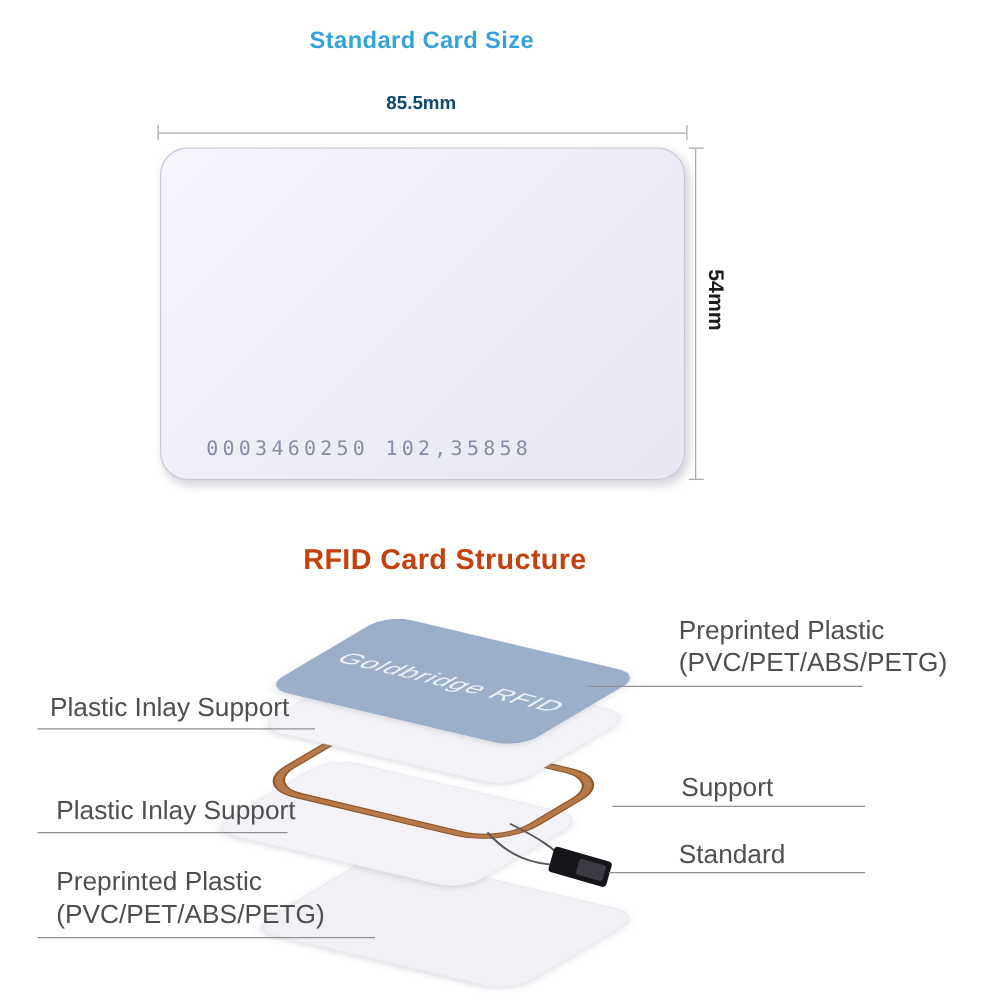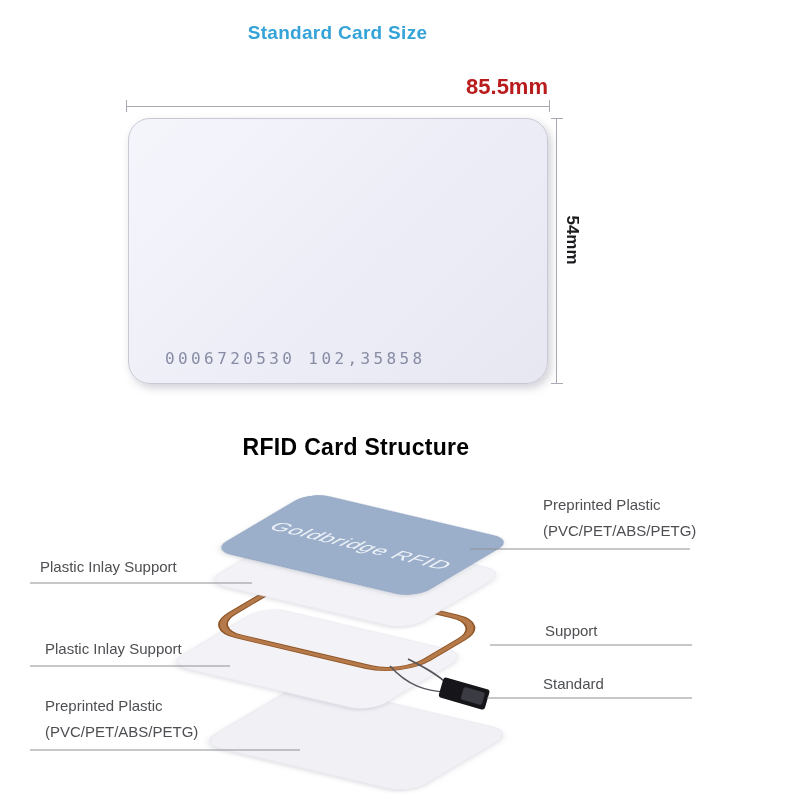--- a/index.html
+++ b/index.html
@@ -4,37 +4,37 @@
 <style>
   html,body{margin:0;padding:0;background:#ffffff;}
   .canvas{position:relative;width:800px;height:800px;background:#ffffff;overflow:hidden;
           font-family:"Liberation Sans",sans-serif;}
   
   .size-title{position:absolute;left:128px;top:22px;width:419px;text-align:center;
               font-size:19px;font-weight:700;color:#35a3d8;letter-spacing:.3px;}
   .dim-h{position:absolute;left:126px;top:100px;width:422px;height:12px;
          border-left:1px solid #a9a9b3;border-right:1px solid #a9a9b3;}
   .dim-h .rule{position:absolute;left:0;top:6px;width:100%;height:1px;background:#a9a9b3;}
-  .dim-width-label{position:absolute;left:126px;top:74px;width:422px;text-align:right;
-                   font-size:22px;font-weight:700;color:#b91c1c;}
+  .dim-width-label{position:absolute;left:126px;top:74px;width:422px;text-align:center;
+                   font-size:15px;font-weight:700;color:#0c4a6e;}
   .id-card{position:absolute;left:128px;top:118px;width:418px;height:264px;border-radius:22px;
            background:linear-gradient(135deg,#f5f5fc 0%,#ededf7 55%,#e7e7f2 100%);
            border:1px solid #c9c9d6;box-shadow:3px 4px 8px rgba(90,90,115,.28);}
   .card-number{position:absolute;left:36px;top:230px;font-family:"DejaVu Sans Mono",monospace;
                font-size:16px;letter-spacing:3.4px;color:#868ca3;white-space:nowrap;}
   .dim-v{position:absolute;left:551px;top:118px;width:12px;height:264px;
          border-top:1px solid #a9a9b3;border-bottom:1px solid #a9a9b3;}
   .dim-v .rule{position:absolute;left:5px;top:0;width:1px;height:100%;background:#a9a9b3;}
   .dim-height-label{position:absolute;left:542px;top:230px;width:60px;text-align:center;
                     font-size:17px;font-weight:700;color:#1c1c1e;transform:rotate(90deg);}
   
   .structure-title{position:absolute;left:106px;top:434px;width:500px;text-align:center;
-                   font-size:23px;font-weight:700;color:#000000;letter-spacing:.3px;}
+                   font-size:23px;font-weight:700;color:#c2410c;letter-spacing:.3px;}
   .structure-svg{position:absolute;left:0;top:460px;}
-  .layer-label{position:absolute;font-size:15px;color:#4d4f52;line-height:26px;white-space:nowrap;}
+  .layer-label{position:absolute;font-size:21px;color:#4d4f52;line-height:26px;white-space:nowrap;}
   .lbl-preprinted-top{left:543px;top:492px;}
   .lbl-inlay-top{left:40px;top:554px;}
   .lbl-antenna{left:545px;top:618px;}
   .lbl-inlay-bottom{left:45px;top:636px;}
   .lbl-chipset{left:543px;top:671px;}
   .lbl-preprinted-bottom{left:45px;top:693px;}
 </style>
 </head>
 <body>
 
@@ -42,21 +42,21 @@
 
   <div class="size-title">Standard Card Size</div>
 
   <div class="dim-width-label">85.5mm</div>
 
   <div class="dim-h">
     <div class="rule"></div>
   </div>
 
   <div class="id-card">
-    <div class="card-number">0006720530 102,35858</div>
+    <div class="card-number">0003460250 102,35858</div>
   </div>
 
   <div class="dim-v">
     <div class="rule"></div>
   </div>
 
   <div class="dim-height-label">54mm</div>
 
   <div class="structure-title">RFID Card Structure</div>
 

